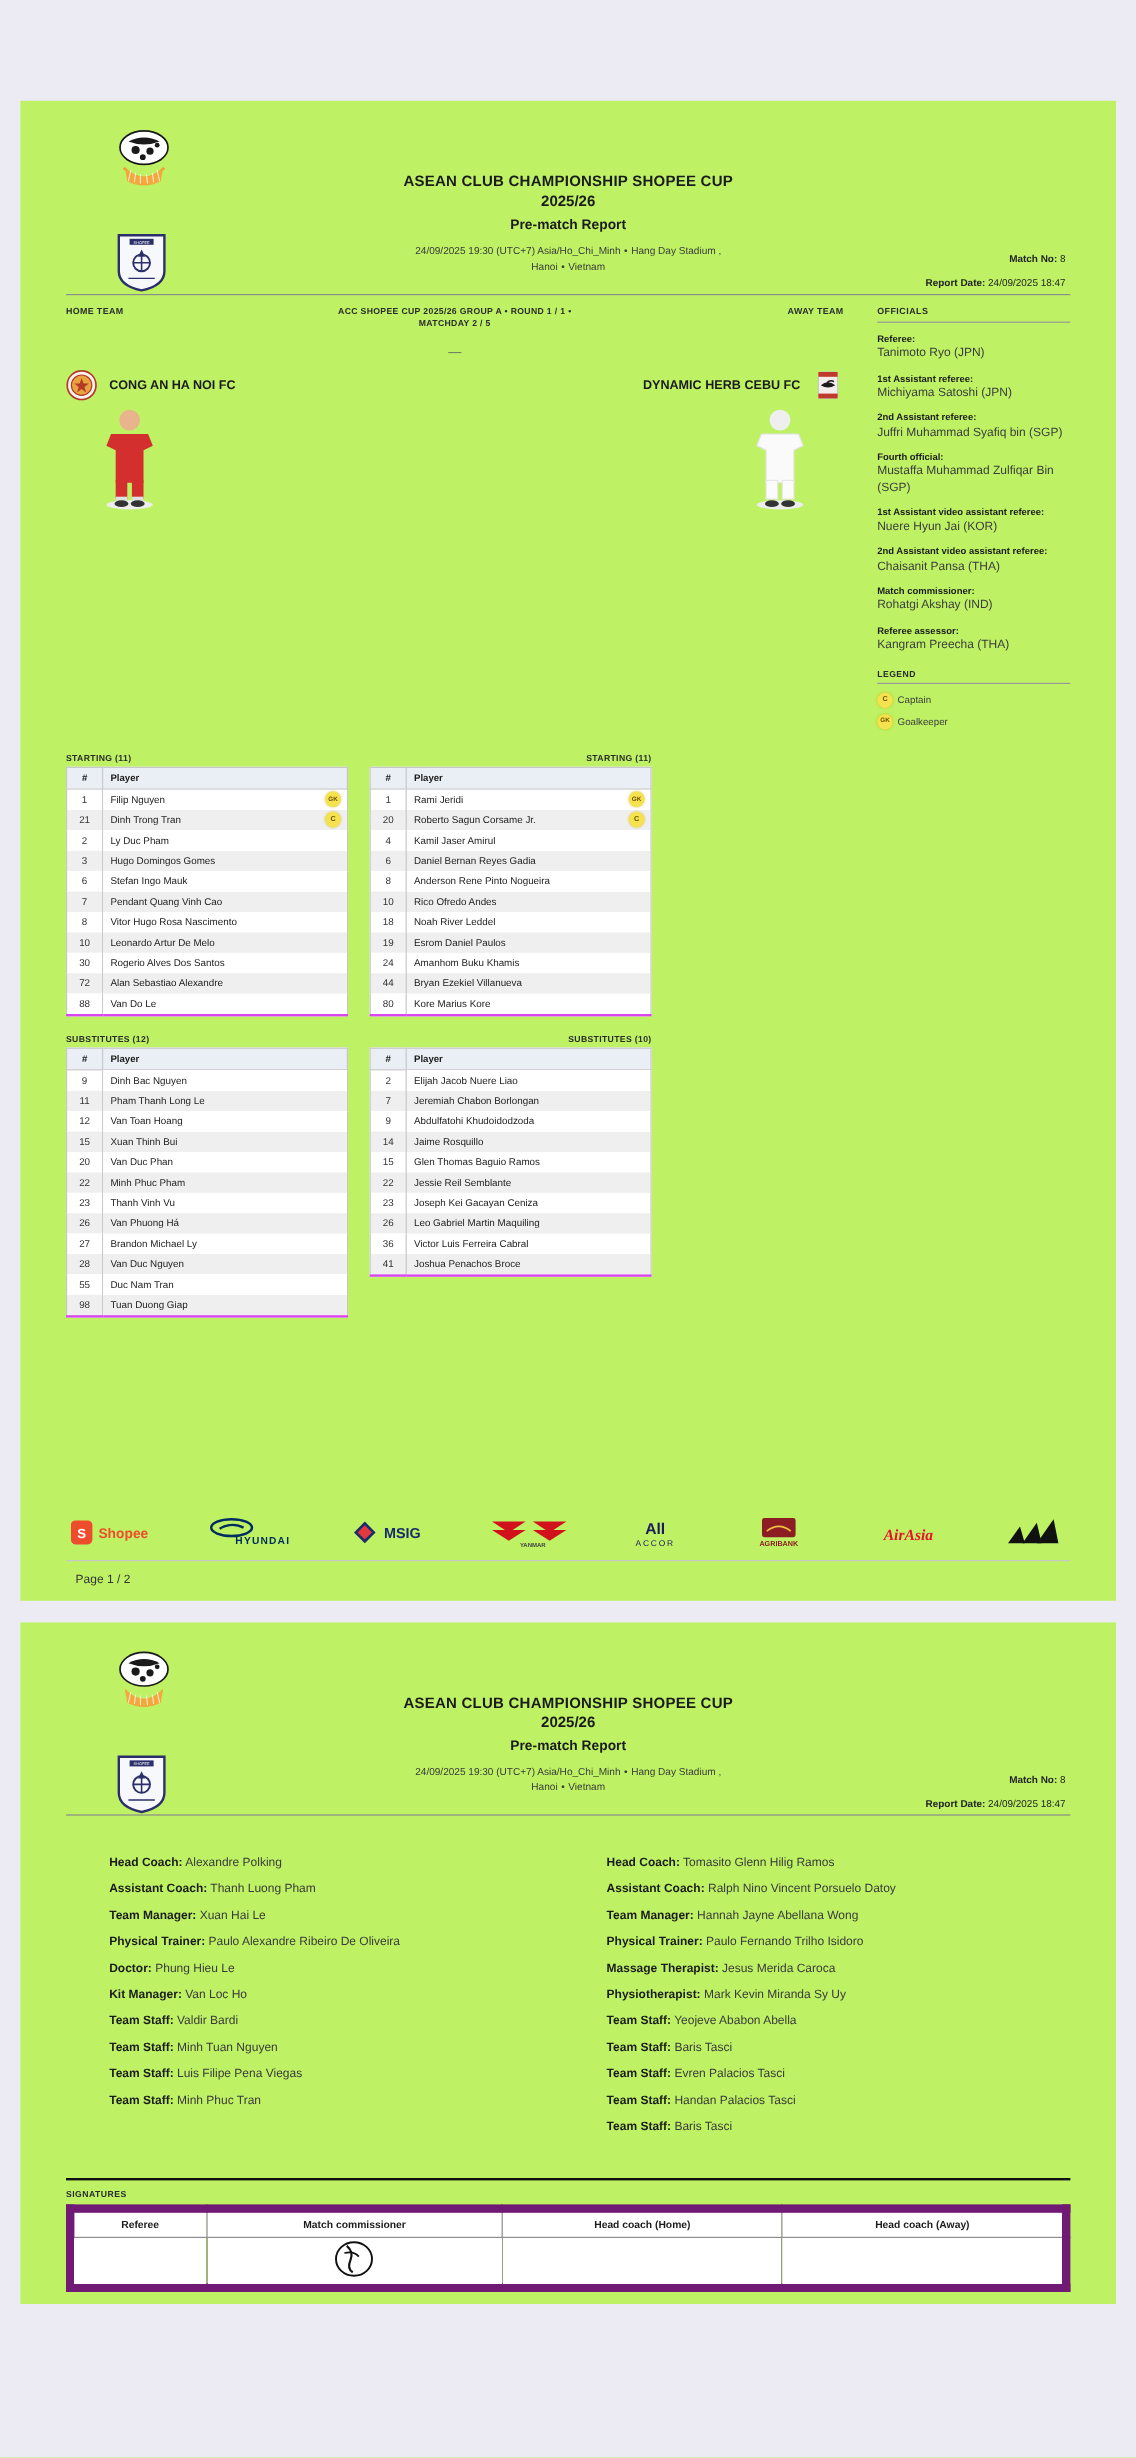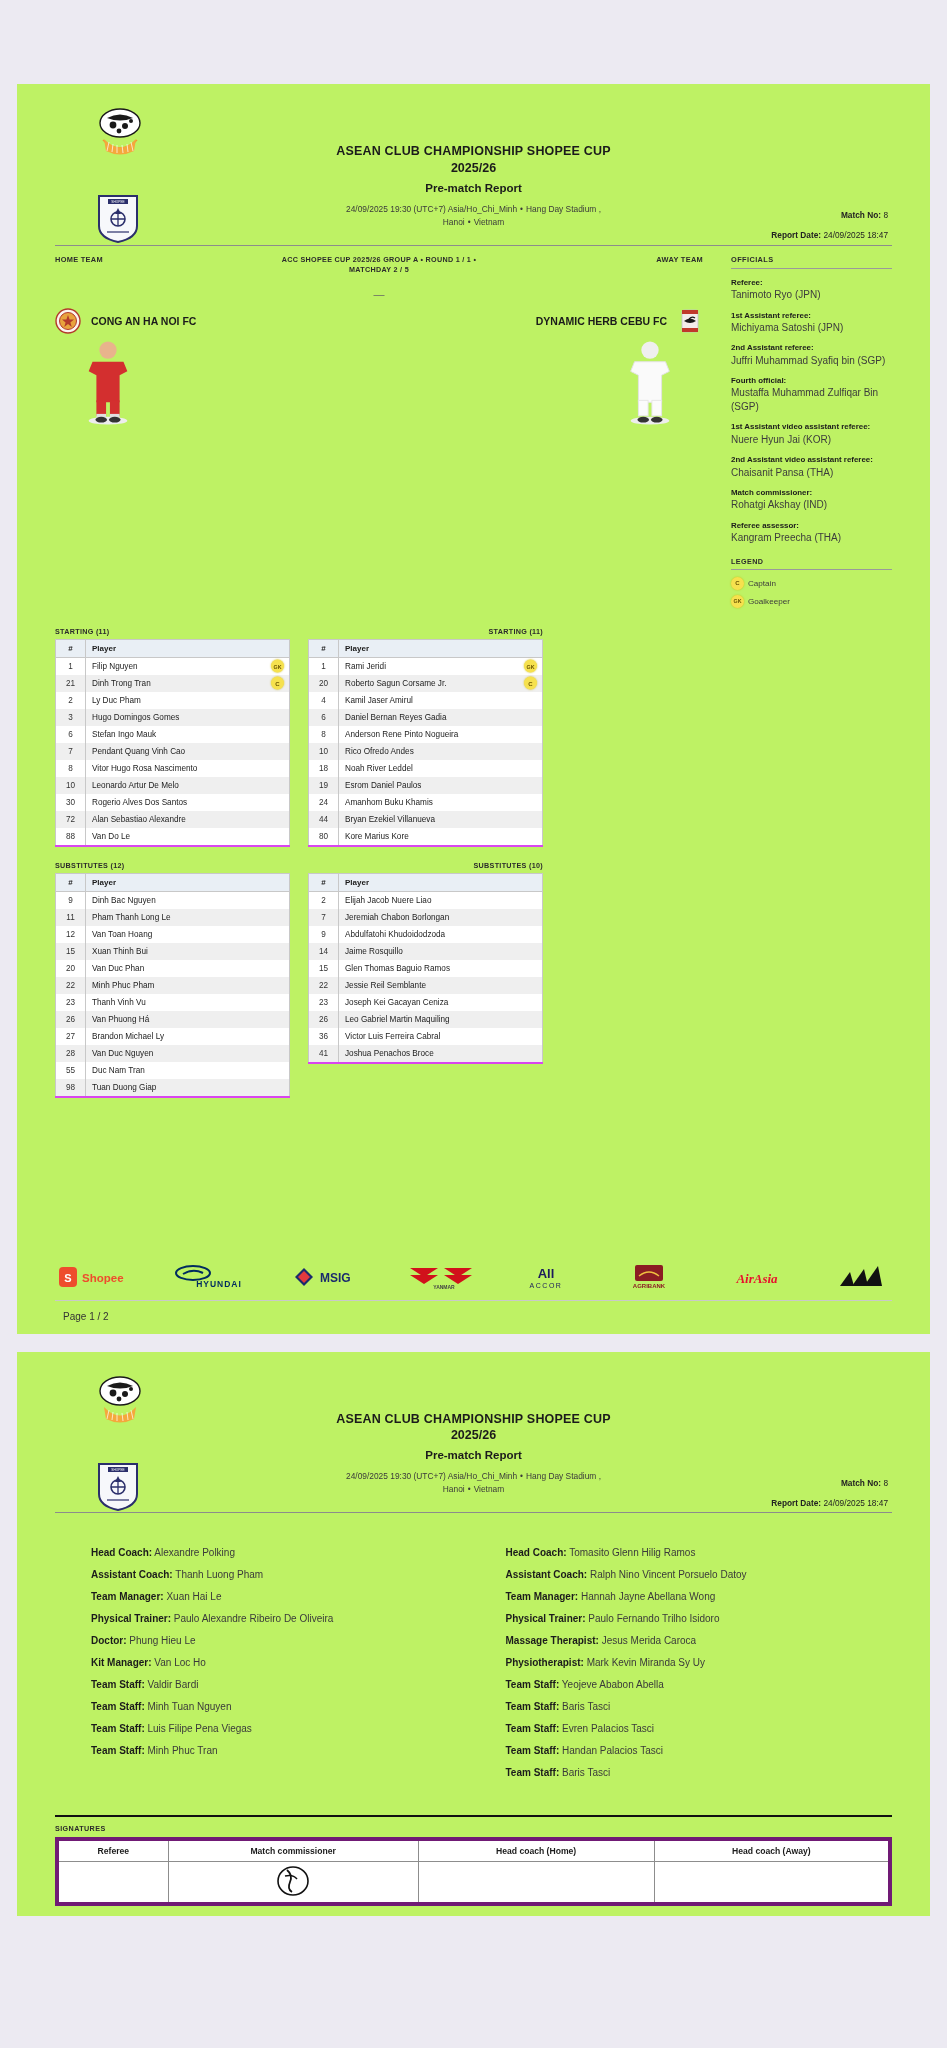--- a/index.html
+++ b/index.html
@@ -114,21 +114,21 @@
   .page-num { margin: 10px 0 0 46px; font-size: 10px; color:#333; }
 
   
   .staff-wrap { display:flex; margin-top: 34px; padding: 0 4px; }
   .staff-col { width: 50%; padding-right: 14px; }
   .staff-line { font-size: 10px; color:#3a3a3a; margin-bottom: 10px; line-height:1.2;padding-left:32px; }
   .staff-line b { color:#1b1b1b; font-weight:bold; }
 
   .sig-rule { border:0; border-top: 2px solid #111; margin: 26px 0 7px 0; }
   .sig-title { font-size: 7.2px; font-weight:bold; letter-spacing:.4px; color:#2b2b2b; margin-bottom: 4px; }
-  table.sigs { width: 100%; border-collapse: collapse; border:4px solid #701a75; }
+  table.sigs { width: 100%; border-collapse: collapse; border:7px solid #701a75; }
   table.sigs th { border:1px solid #8d8d8d; font-size: 8.6px; font-weight:bold; color:#1b1b1b;
                   padding: 5px 4px; text-align:center; background:#fff; }
   table.sigs td { border:1px solid #8d8d8d; height: 42px; background:#fff; position:relative; }
   .scribble { position:absolute; left: 50%; top: 50%; transform: translate(-50%,-50%); }
 
   .hidden-pad { height: 150px; }
 </style>
 </head>
 <body>
 

